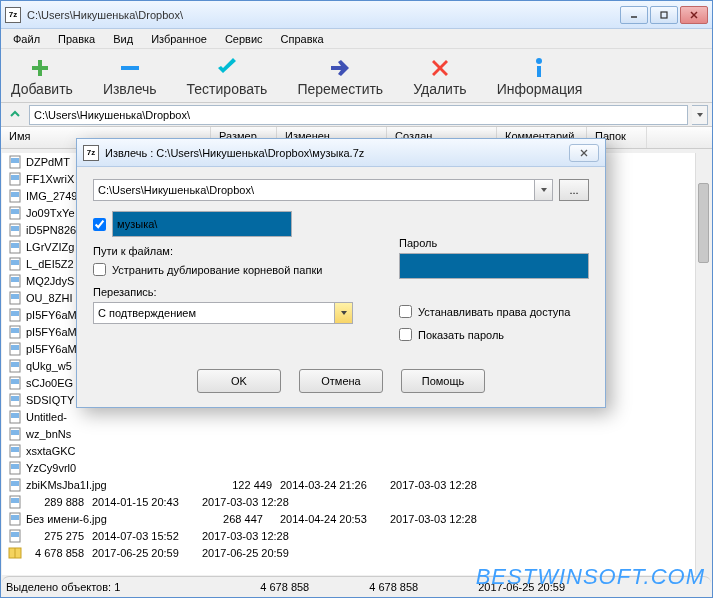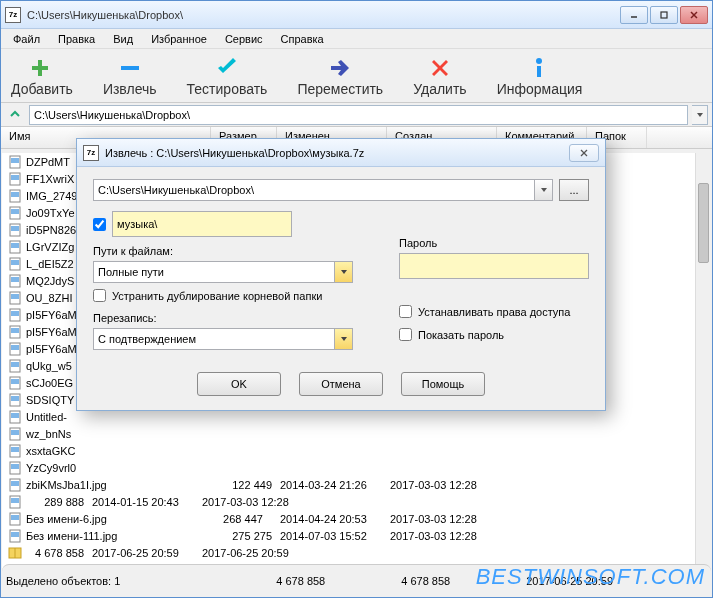--- a/index.html
+++ b/index.html
@@ -32,30 +32,30 @@
 .hcol { padding:3px 8px; border-right:1px solid #ddd; cursor:pointer; white-space:nowrap; overflow:hidden; }
 
 .filelist { position:absolute; left:1px; top:152px; right:1px; bottom:22px; background:#fff; overflow:hidden; }
 .row { height:17px; display:flex; align-items:center; padding:0 6px; white-space:nowrap; }
 .row .ficon { width:14px; height:14px; margin-right:4px; flex-shrink:0; }
 .row .cell { overflow:hidden; text-overflow:ellipsis; }
 
 .scrollbar { position:absolute; right:1px; top:152px; width:16px; bottom:22px; background:#f0f0f0; border-left:1px solid #ddd; }
 .thumb { position:absolute; left:2px; right:2px; top:30px; height:80px; background:#c8c8c8; border:1px solid #aaa; border-radius:2px; }
 
-.statusbar { position:absolute; left:1px; right:1px; bottom:1px; height:32px; background:#f0f0f0; border-top:1px solid #ccc; display:flex; align-items:center; padding:0 4px; gap:36px;border-radius:7px; }
+.statusbar { position:absolute; left:1px; right:1px; bottom:1px; height:20px; background:#f0f0f0; border-top:1px solid #ccc; display:flex; align-items:center; padding:0 4px; gap:20px;border-radius:7px; }
 
 
 .dialog { position:absolute; left:76px; top:138px; width:530px; background:#f0f0f0; border:1px solid #8aaed6; box-shadow: 6px 6px 18px rgba(0,0,0,0.3); z-index:10; }
 .dialog .dtitle { height:28px; background:linear-gradient(180deg,#f4f9ff,#d7e6f8); display:flex; align-items:center; padding:0 6px; border-bottom:1px solid #b5cbe6; }
 .dialog .dtitle .icon { width:16px; height:16px; margin-right:6px; border:1px solid #666; display:inline-flex; align-items:center; justify-content:center; font-size:8px; font-weight:bold; background:#fff; }
 .dialog .dclose { width:30px; height:18px; background:linear-gradient(180deg,#fafcff,#e0ebf8); border:1px solid #a5bdd9; border-radius:3px; display:flex; align-items:center; justify-content:center; cursor:pointer; }
 .dbody { padding:12px 16px 14px; }
 .lbl { display:block; margin:8px 0 4px; }
-.field { width:100%; height:22px; border:1px solid #abadb3; background:#fef9c3; padding:12px 4px; }
+.field { width:100%; height:22px; border:1px solid #abadb3; background:#0369a1; padding:12px 4px; }
 .row2 { display:flex; gap:6px; align-items:center; }
 .combo { flex:1; height:22px; border:1px solid #abadb3; background:#fff; display:flex; align-items:center; padding:0 4px; position:relative; }
 .combo .cdd { position:absolute; right:0; top:0; width:18px; height:100%; background:linear-gradient(180deg,#fff,#e3e3e3); border-left:1px solid #abadb3; display:flex; align-items:center; justify-content:center; cursor:pointer; }
 .combo.ylw .cdd { background:linear-gradient(180deg,#fff2a8,#f8d568); }
 .browse { width:30px; height:22px; border:1px solid #8a8a8a; background:linear-gradient(180deg,#f8f8f8,#e2e2e2); cursor:pointer; display:flex; align-items:center; justify-content:center; }
 .chk { display:flex; align-items:center; gap:6px; margin:6px 0; }
 .chk input { width:13px; height:13px; }
 .cols { display:flex; gap:30px; }
 .colL { flex:1; }
 .colR { width:190px; padding-top: 28px; }
@@ -443,21 +443,20 @@
         <span class="cell" style="width:110px">2014-04-24 20:53</span>
         <span class="cell" style="width:110px">2017-03-03 12:28</span>
       </div>
       <div class="row">
         <span class="ficon">
           <svg width="14" height="14" viewBox="0 0 14 14">
             <rect x="2" y="1" width="10" height="12" fill="#fff" stroke="#888"></rect>
             <rect x="3" y="3" width="8" height="5" fill="#7fb6e8"></rect>
           </svg>
         </span>
-        <span class="cell" style="width:188px">Без имени-111.jpg</span>
         <span class="cell" style="width:66px;text-align:right;padding-right:8px">275 275</span>
         <span class="cell" style="width:110px">2014-07-03 15:52</span>
         <span class="cell" style="width:110px">2017-03-03 12:28</span>
       </div>
       <div class="row">
         <span class="ficon">
           <svg width="14" height="14" viewBox="0 0 14 14">
             <rect x="1" y="2" width="12" height="10" fill="#f4d35e" stroke="#c9a227"></rect>
             <line x1="7" y1="2" x2="7" y2="12" stroke="#c9a227"></line>
           </svg>
@@ -503,28 +502,20 @@
       <button class="browse">...</button>
     </div>
 
     <div class="cols">
       <div class="colL">
         <div class="chk" style="margin-top:10px">
           <input type="checkbox" checked="" style="">
           <input class="field" style="width: 180px;" value="музыка\">
         </div>
         <label class="lbl">Пути к файлам:</label>
-        <div class="combo ylw" style="width:260px">
-          <span>Полные пути</span>
-          <div class="cdd">
-              <svg width="8" height="8" viewBox="0 0 8 8">
-                <path d="M1 2 L4 6 L7 2 Z" fill="#444"></path>
-              </svg>
-            </div>
-        </div>
         <div class="chk">
           <input type="checkbox" style="">
           <span>Устранить дублирование корневой папки</span>
         </div>
         <label class="lbl" style="margin-top:10px">Перезапись:</label>
         <div class="combo ylw" style="width:260px">
           <span>С подтверждением</span>
           <div class="cdd">
               <svg width="8" height="8" viewBox="0 0 8 8">
                 <path d="M1 2 L4 6 L7 2 Z" fill="#444"></path>

